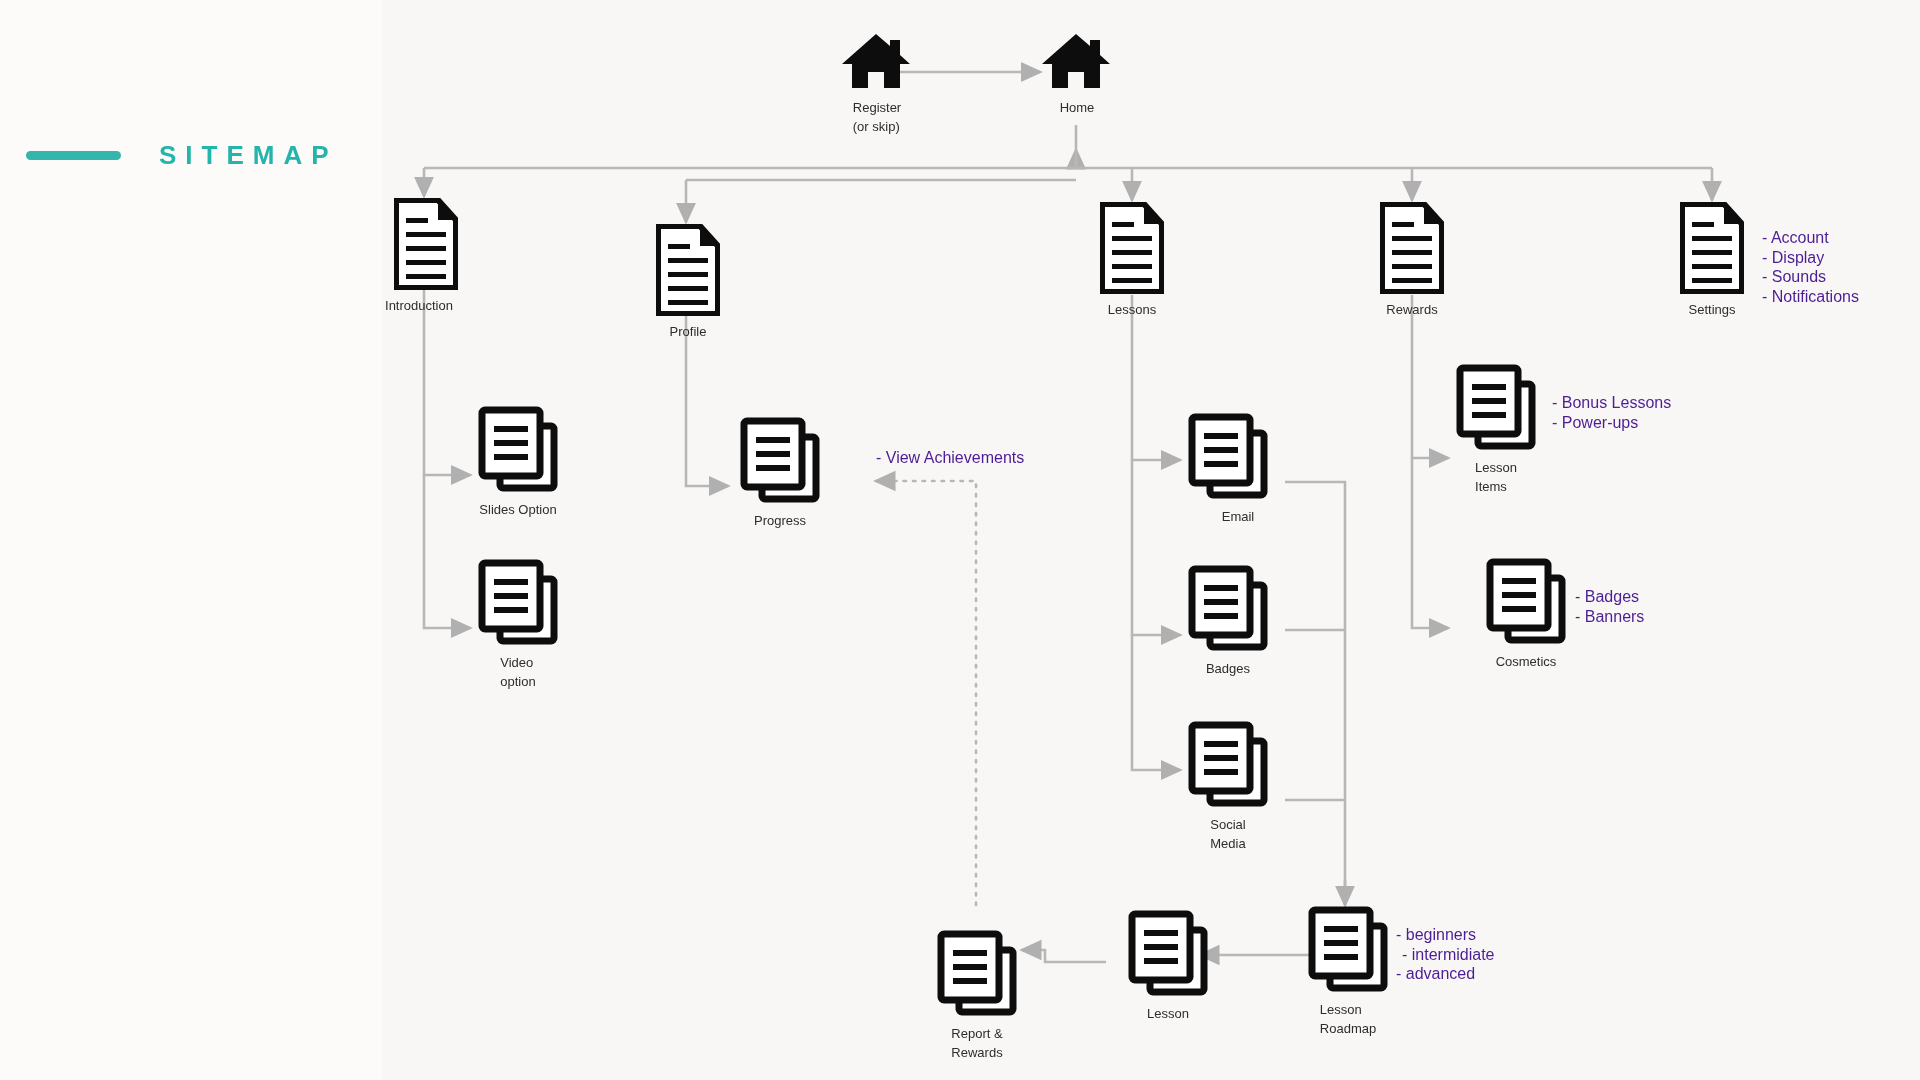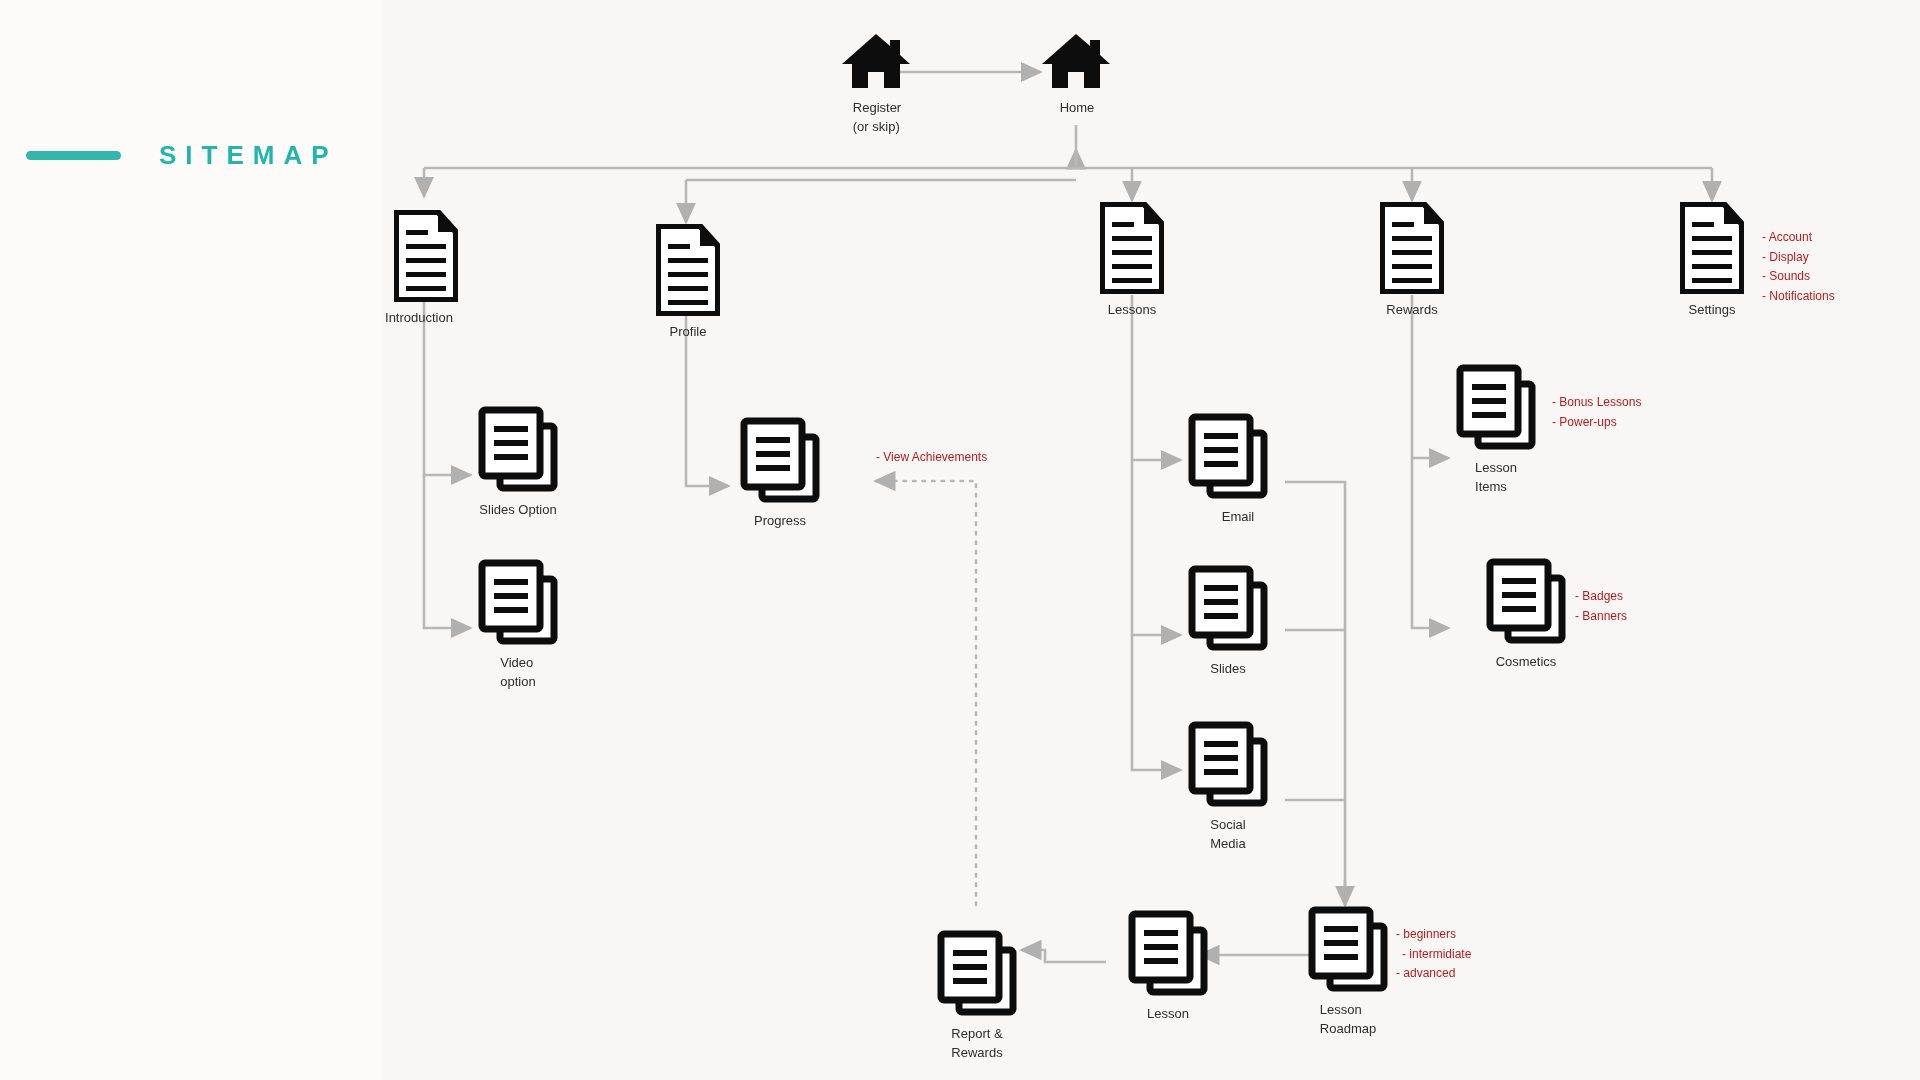--- a/index.html
+++ b/index.html
@@ -38,22 +38,22 @@
     left:50%;
     transform:translateX(-50%);
     text-align:left;
     color:#2d2d2d;
     font-size:13px;
     line-height:19px;
     white-space:nowrap;
   }
   .annot{
     position:absolute;
-    color:#b91c1c;
-    font-size:12px;
+    color:#4c1d95;
+    font-size:16px;
     line-height:19.5px;
     white-space:nowrap;
   }
 
   
   .glyph{display:block;}
 </style>
 </head>
 <body>
 
@@ -135,21 +135,21 @@
 
   <div class="node" style="left:1038px;top:32px;width:78px;height:60px;">
     <svg class="glyph" width="78" height="60" viewBox="0 0 78 60">
       <path d="M38 2 L4 32 L14 32 L14 56 L30 56 L30 40 L46 40 L46 56 L62 56 L62 32 L72 32 L62 23 L62 8 L52 8 L52 14 Z" fill="#0d0d0d"></path>
     </svg>
     <div class="caption" style="top:66px;">
       <div>Home</div>
     </div>
   </div>
 
-  <div class="node" style="left:394px;top:210px;width:50px;height:92px;border-radius:20px;">
+  <div class="node" style="left:394px;top:198px;width:50px;height:92px;border-radius:20px;">
     <svg class="glyph" width="64" height="92" viewBox="0 0 64 92">
       <path d="M2 2 H44 L62 22 V90 H2 Z" fill="#ffffff" stroke="#0d0d0d" stroke-width="6"></path>
       <path d="M44 2 L62 22 H44 Z" fill="#0d0d0d"></path>
       <g fill="#0d0d0d">
         <rect x="12" y="20" width="22" height="5"></rect>
         <rect x="12" y="34" width="40" height="5"></rect>
         <rect x="12" y="48" width="40" height="5"></rect>
         <rect x="12" y="62" width="40" height="5"></rect>
         <rect x="12" y="76" width="40" height="5"></rect>
       </g>
@@ -302,21 +302,21 @@
     <svg class="glyph" width="80" height="88" viewBox="0 0 80 88">
       <rect x="22" y="20" width="54" height="62" rx="3" fill="#ffffff" stroke="#0d0d0d" stroke-width="7"></rect>
       <rect x="4" y="4" width="58" height="66" rx="3" fill="#ffffff" stroke="#0d0d0d" stroke-width="7"></rect>
       <g fill="#0d0d0d">
         <rect x="16" y="20" width="34" height="6"></rect>
         <rect x="16" y="34" width="34" height="6"></rect>
         <rect x="16" y="48" width="34" height="6"></rect>
       </g>
     </svg>
     <div class="caption" style="top:94px;">
-      <div>Slides</div>
+      <div>Badges</div>
     </div>
   </div>
 
   <div class="node" style="left:1188px;top:721px;width:80px;height:88px;">
     <svg class="glyph" width="80" height="88" viewBox="0 0 80 88">
       <rect x="22" y="20" width="54" height="62" rx="3" fill="#ffffff" stroke="#0d0d0d" stroke-width="7"></rect>
       <rect x="4" y="4" width="58" height="66" rx="3" fill="#ffffff" stroke="#0d0d0d" stroke-width="7"></rect>
       <g fill="#0d0d0d">
         <rect x="16" y="20" width="34" height="6"></rect>
         <rect x="16" y="34" width="34" height="6"></rect>

